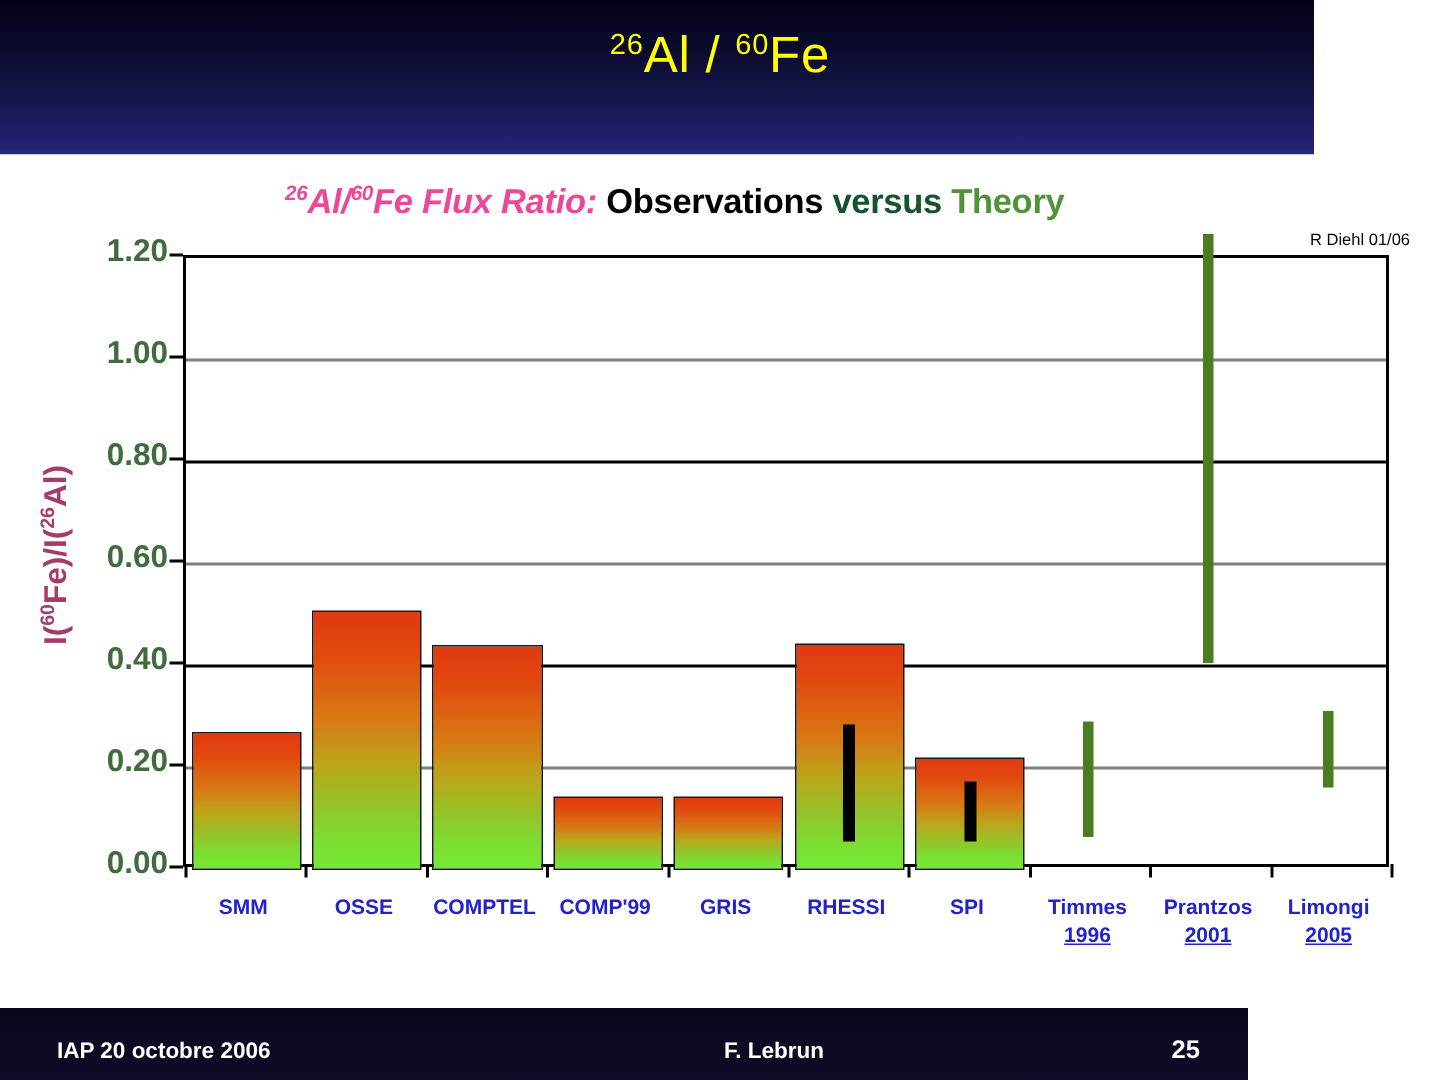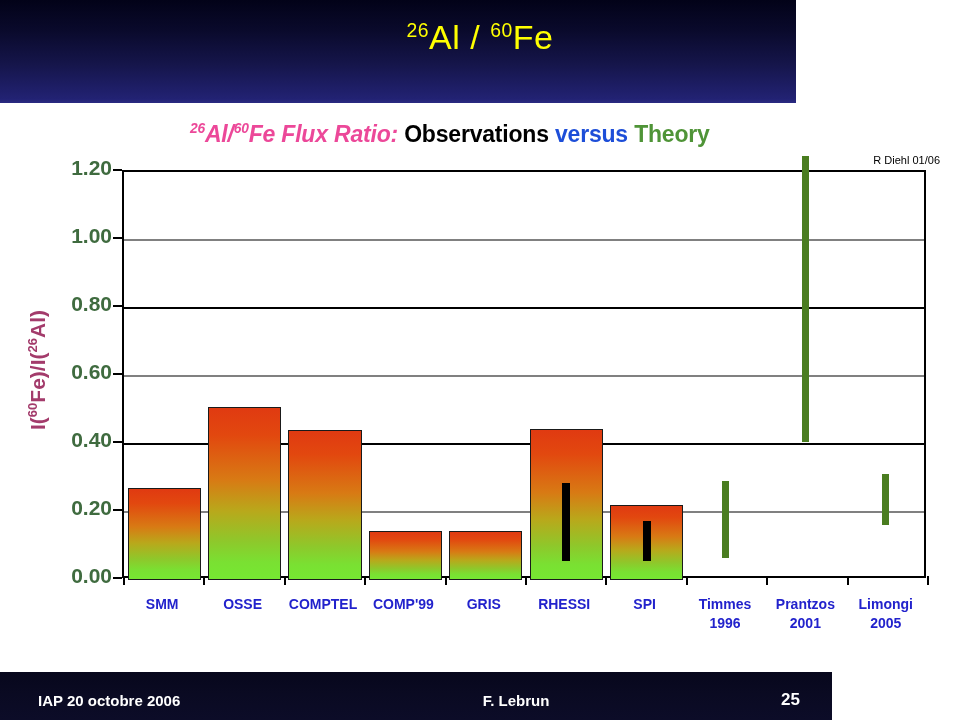--- a/index.html
+++ b/index.html
@@ -12,23 +12,22 @@
     background: #ffffff;
     font-family: "Liberation Sans", sans-serif;
     overflow: hidden;
     position: relative;
   }
 
   
   #header-band {
     position: absolute;
     left: 0; top: 0;
-    width: 784px; height: 103px;
+    width: 876px; height: 103px;
     background: linear-gradient(to bottom, #020218 0%, #0a0a2c 30%, #15154a 62%, #222273 96%, #2a2a82 100%);
-    padding-left: 12px;
   }
   #slide-title {
     position: absolute;
     left: 0; top: 18px;
     width: 960px;
     text-align: center;
     color: #ffff00;
     font-size: 34px;
     font-weight: 400;
     letter-spacing: 0.5px;
@@ -74,21 +73,21 @@
     left: 190px; top: 18px;
     font-size: 23px;
     font-weight: bold;
     font-family: "Liberation Sans", sans-serif;
     white-space: nowrap;
     letter-spacing: -0.2px;
   }
   #chart-headline sup { font-size: 0.60em; vertical-align: super; line-height: 0; }
   .hl-ratio   { color: #ec4899; font-style: italic; }
   .hl-obs     { color: #000000; }
-  .hl-versus  { color: #1d4ed8; }
+  .hl-versus  { color: #14532d; }
   .hl-theory  { color: #4f9437; }
 
   
   #credit {
     position: absolute;
     right: 20px; top: 51px;
     font-size: 11px;
     color: #000000;
     font-family: "Liberation Sans", sans-serif;
     white-space: nowrap;
@@ -175,21 +174,21 @@
   .xlabel {
     position: absolute;
     color: #2222cc;
     font-size: 14px;
     font-weight: bold;
     text-align: center;
     font-family: "Liberation Sans", sans-serif;
     white-space: nowrap;
     line-height: 19px;
   }
-  .xlabel .line2 { display: block; }
+  .xlabel .line2 { display: block; text-decoration: underline; }
 </style>
 </head>
 <body>
 
 <div id="header-band">
   <div id="slide-title">
     <sup>26</sup><span>Al / </span><sup>60</sup><span>Fe</span>
   </div>
 </div>
 

